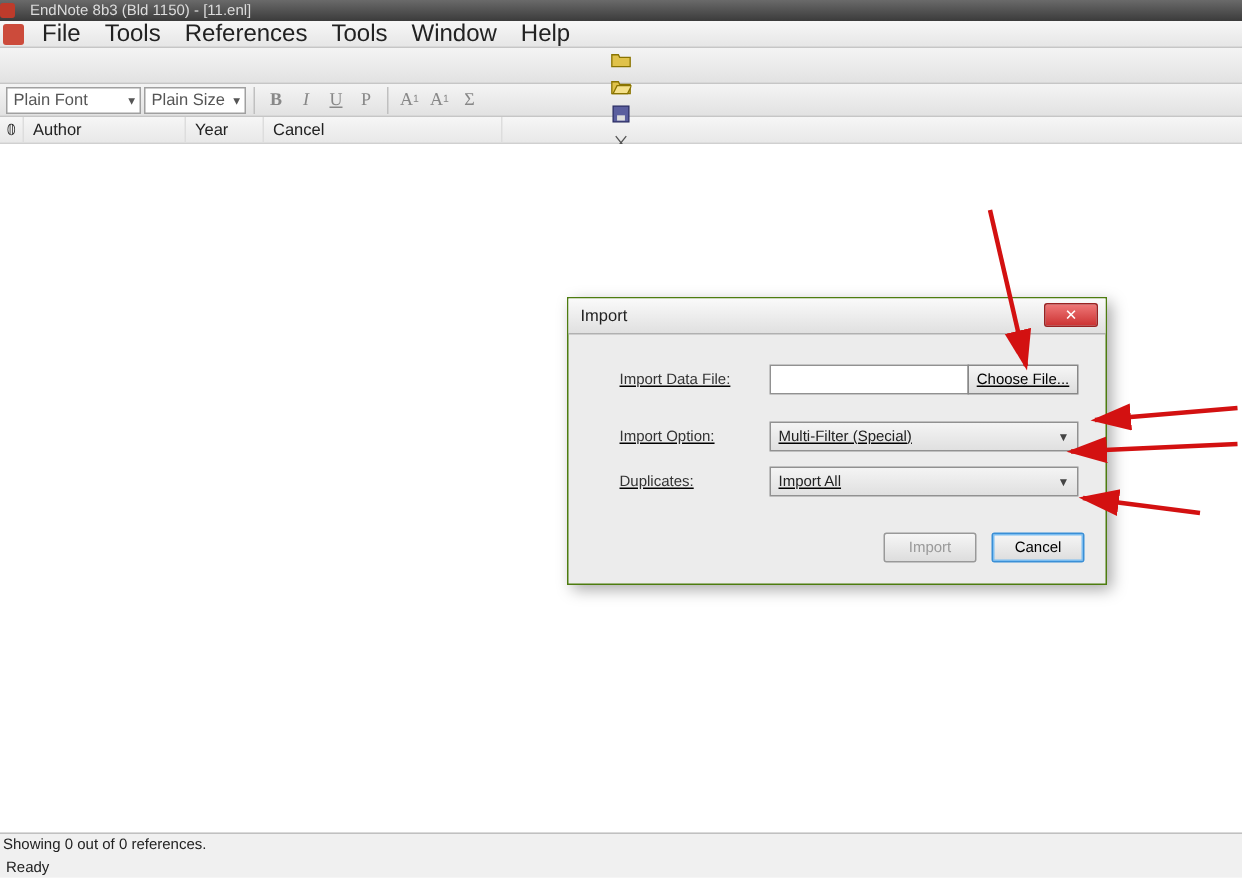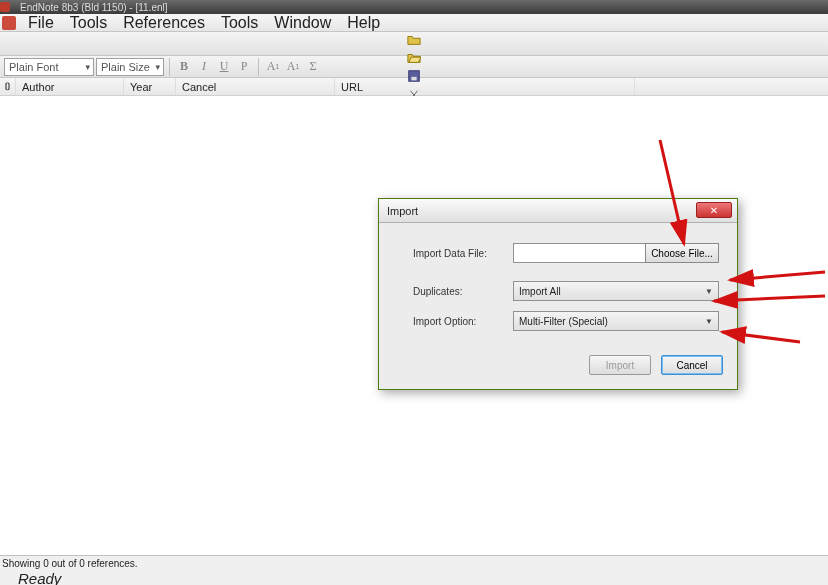--- a/index.html
+++ b/index.html
@@ -28,27 +28,27 @@
   .fmtbtn.b{font-weight:bold;} .fmtbtn.i{font-style:italic;} .fmtbtn.u{text-decoration:underline;}
 
   .colheader { height:18px; background:linear-gradient(#f6f6f6,#e8e8e8); border-bottom:1px solid #d0d0d0; display:flex; align-items:center;}
   .col { font-size:11px; color:#222; padding-left:6px; border-right:1px solid #ddd; height:100%; display:flex; align-items:center;}
   .col.c0{width:16px; justify-content:center; padding:0;}
   .col.c1{width:108px;} .col.c2{width:52px;} .col.c3{width:159px;} .col.c4{width:300px;}
 
   .workspace { position:absolute; top:96px; left:0; right:0; bottom:30px; background:#fff; }
 
   .statusbar { position:absolute; left:0; right:0; bottom:14px; height:16px; background:#f0f0f0; border-top:1px solid #c0c0c0; font-size:10px; color:#222; padding-left:2px; display:flex; align-items:center;margin-top:44px;}
-  .statusbar2 { position:absolute; left:0; right:0; bottom:0; height:14px; background:#f0f0f0; font-size:15px; color:#222; padding-left:18px; display:flex;align-items:center;font-style:italic;}
+  .statusbar2 { position:absolute; left:0; right:0; bottom:0; height:14px; background:#f0f0f0; font-size:10px; color:#222; padding-left:4px; display:flex;align-items:center;}
 
   
   .dialog { position:absolute; left:378px; top:198px; width:360px; background:#ececec; border:1px solid #4d7c0f; box-shadow: 3px 3px 10px rgba(0,0,0,0.35);}
   .dlg-title { height:24px; background:linear-gradient(#fafafa,#e0e0e0); border-bottom:1px solid #b0b0b0; display:flex; align-items:center; padding-left:8px; font-size:11px; color:#222; position:relative;}
   .dlg-close { position:absolute; right:5px; top:3px; width:36px; height:16px; background:linear-gradient(#e77,#c33); border:1px solid #922; border-radius:2px; color:#fff; display:flex;align-items:center;justify-content:center;font-size:10px;}
-  .dlg-body { padding:20px 18px 14px 34px; }
+  .dlg-body { padding:20px 18px 14px 34px;text-decoration:underline; }
   .drow { display:flex; align-items:center; margin-bottom:10px; height:20px;}
   .drow.gap{margin-bottom:18px;}
   .dlbl { width:100px; font-size:10px; color:#333; }
   .dinput { flex:1; height:20px; background:#fff; border:1px solid #919191; }
   .dchoose{ width:74px; height:20px; background:linear-gradient(#f6f6f6,#ddd); border:1px solid #888; font-size:10px; display:flex;align-items:center;justify-content:center; cursor:default; margin-left:-1px;}
   .dcombo { flex:1; height:20px; background:linear-gradient(#f4f4f4,#e0e0e0); border:1px solid #919191; font-size:10px; color:#222; padding-left:5px; display:flex; align-items:center; position:relative;}
   .dcombo::after{content:"▼"; position:absolute; right:5px; font-size:8px; color:#444;}
   .dlg-btns { display:flex; justify-content:flex-end; gap:10px; padding:0 14px 14px 0;}
   .dlgbtn { width:62px; height:20px; font-size:10px; display:flex;align-items:center;justify-content:center; background:linear-gradient(#f6f6f6,#ddd); border:1px solid #999; border-radius:2px;}
   .dlgbtn.disabled{ color:#9a9a9a; }
@@ -215,46 +215,45 @@
   <div class="fmtbtn">Σ</div>
 </div>
 
 <div class="colheader">
   <div class="col c0">
       <span style="font-size:10px">𝟘</span>
     </div>
   <div class="col c1">Author</div>
   <div class="col c2">Year</div>
   <div class="col c3">Cancel</div>
-  <div class="col c4">URL</div>
 </div>
 
 <div class="workspace"></div>
 
 <div class="dialog">
   <div class="dlg-title">
     <span>Import</span>
     <div class="dlg-close">✕</div>
   </div>
   <div class="dlg-body">
     <div class="drow gap">
       <div class="dlbl">Import Data File:</div>
       <div class="dinput"></div>
       <div class="dchoose">Choose File...</div>
     </div>
     <div class="drow">
+      <div class="dlbl">Import Option:</div>
+      <div class="dcombo">
+          <span>Multi-Filter (Special)</span>
+        </div>
+    </div>
+    <div class="drow">
       <div class="dlbl">Duplicates:</div>
       <div class="dcombo">
           <span>Import All</span>
-        </div>
-    </div>
-    <div class="drow">
-      <div class="dlbl">Import Option:</div>
-      <div class="dcombo">
-          <span>Multi-Filter (Special)</span>
         </div>
     </div>
   </div>
   <div class="dlg-btns">
     <div class="dlgbtn disabled">Import</div>
     <div class="dlgbtn primary">Cancel</div>
   </div>
 </div>
 
 <svg class="arrow" style="left:0;top:0;width:828px;height:585px;">

